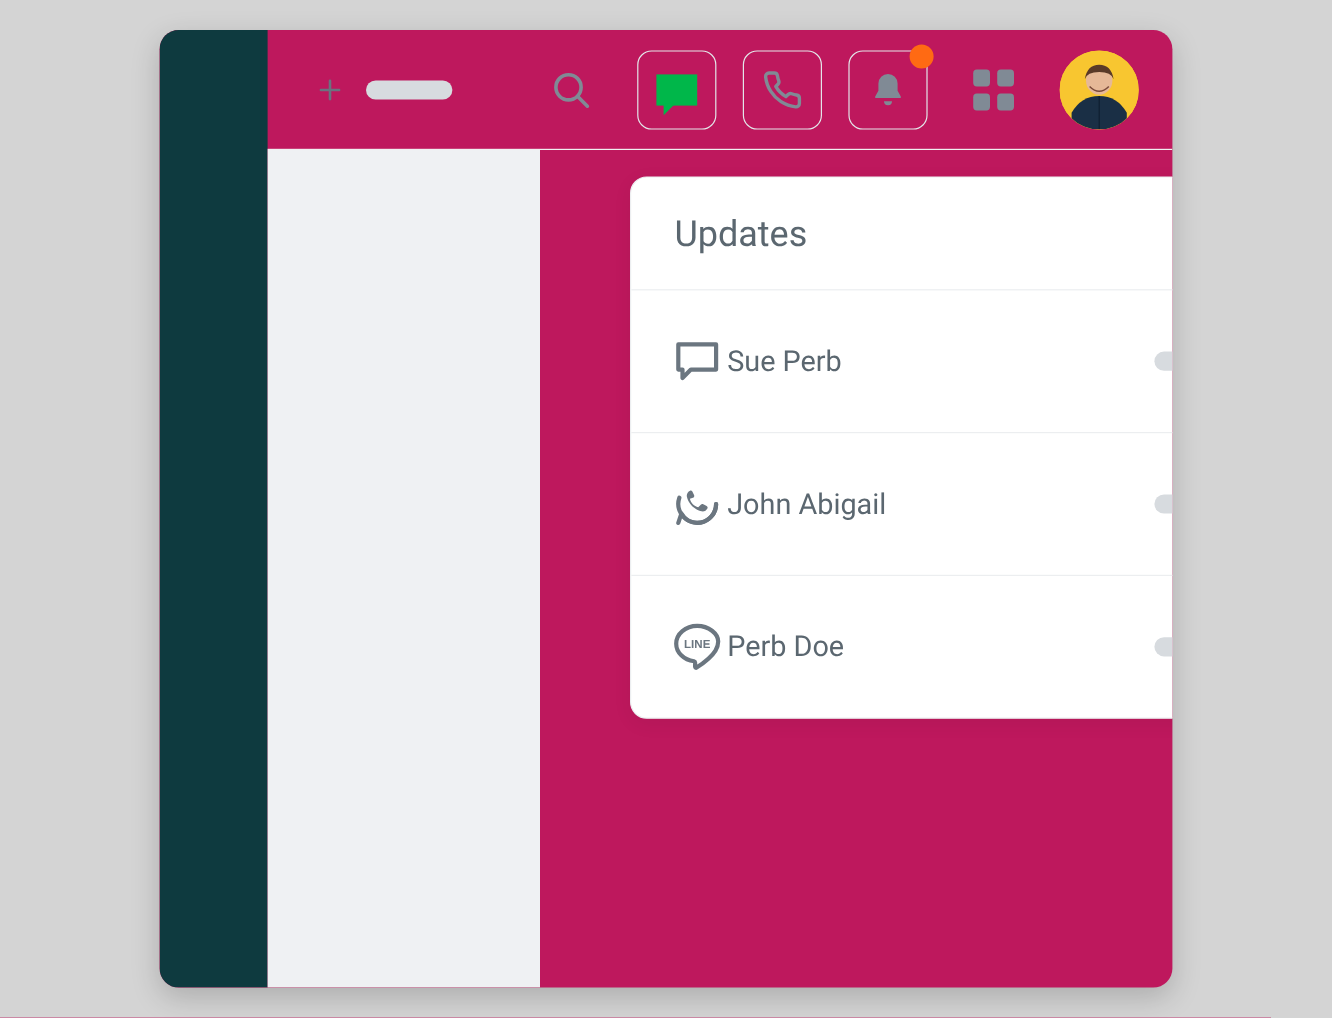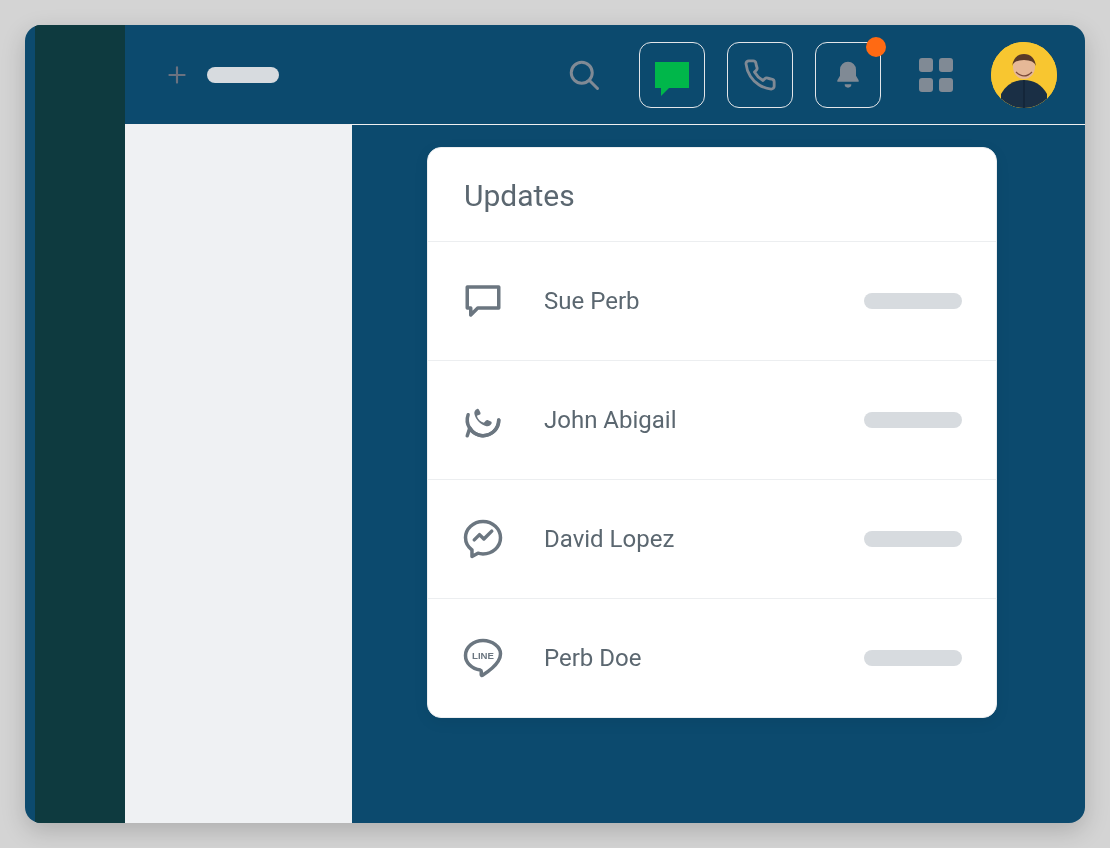--- a/index.html
+++ b/index.html
@@ -6,29 +6,28 @@
     body {
       font-family: -apple-system, BlinkMacSystemFont, "Segoe UI", Roboto, Helvetica, Arial, sans-serif;
       background: #d4d4d4;
       width: 1110px;
       height: 848px;
       display: flex;
       align-items: center;
       justify-content: center;
     }
     .app-window {
-      width: 1060px;
+      width: 844px;
       height: 798px;
-      background: #0c4a6e;
+      background: #be185d;
       border-radius: 16px;
       box-shadow: 0 8px 24px rgba(0,0,0,0.18);
       overflow: hidden;
       display: flex;
       position: relative;
-      padding-left: 10px;
     }
     .sidebar-rail {
       width: 90px;
       background: #0e3a3f;
       flex-shrink: 0;
     }
     .main-col {
       flex: 1;
       display: flex;
       flex-direction: column;
@@ -153,21 +152,20 @@
       height: 46px;
       display: flex;
       align-items: center;
       justify-content: flex-start;
       color: #6b7680;
       flex-shrink: 0;
     }
     .update-name {
       font-size: 24px;
       color: #5b6770;
-      margin-left: 36px;
       flex-shrink: 0;
     }
     .update-row .row-spacer { flex: 1; }
     .update-placeholder {
       width: 98px;
       height: 16px;
       background: #d7dbdf;
       border-radius: 8px;
       flex-shrink: 0;
     }
@@ -263,31 +261,20 @@
                   <path d="M21 12a9 9 0 1 1-17.5-3"></path>
                   <path d="M3 21l1.5-4.5A9 9 0 0 0 12 21a9 9 0 0 0 9-9"></path>
                   <path d="M8.5 9.5c.5 2 2 3.5 4 4l1.2-1.2c.3-.3.8-.4 1.2-.2l1.6.8c.4.2.6.7.4 1.1-.5 1.1-1.7 1.8-2.9 1.5-3.4-.8-6.1-3.5-6.9-6.9-.3-1.2.4-2.4 1.5-2.9.4-.2.9 0 1.1.4l.8 1.6c.2.4.1.9-.2 1.2z" fill="currentColor" stroke="none"></path>
                 </svg>
             </div>
             <div class="update-name">John Abigail</div>
             <div class="row-spacer"></div>
             <div class="update-placeholder"></div>
           </div>
 
-          <div class="update-row">
-            <div class="update-icon">
-              <svg width="42" height="42" viewBox="0 0 24 24" fill="none" stroke="currentColor" stroke-width="2" stroke-linecap="round" stroke-linejoin="round">
-                  <path d="M12 2C6.5 2 2 6.1 2 11.2c0 2.9 1.4 5.4 3.7 7.1V22l3.4-1.9c.9.3 1.9.4 2.9.4 5.5 0 10-4.1 10-9.2S17.5 2 12 2z"></path>
-                  <path d="M7 12.5l3-3 2.5 2.5 4.5-4.5"></path>
-                </svg>
-            </div>
-            <div class="update-name">David Lopez</div>
-            <div class="row-spacer"></div>
-            <div class="update-placeholder"></div>
-          </div>
 
           <div class="update-row">
             <div class="update-icon">
               <svg width="42" height="42" viewBox="0 0 24 24" fill="none" stroke="currentColor" stroke-width="2" stroke-linecap="round" stroke-linejoin="round">
                   <path d="M12 2C6.5 2 2 5.8 2 10.5c0 4.2 3.6 7.7 8.5 8.4.4.1.5.3.5.6v2c0 .4.4.6.7.4 3.4-2.2 7.1-5 9-8.1.8-1.3 1.3-2.8 1.3-4.3C22 5.8 17.5 2 12 2z"></path>
                   <text x="12" y="12.5" text-anchor="middle" font-size="5.5" font-weight="700" fill="currentColor" stroke="none" font-family="Arial">LINE</text>
                 </svg>
             </div>
             <div class="update-name">Perb Doe</div>
             <div class="row-spacer"></div>

